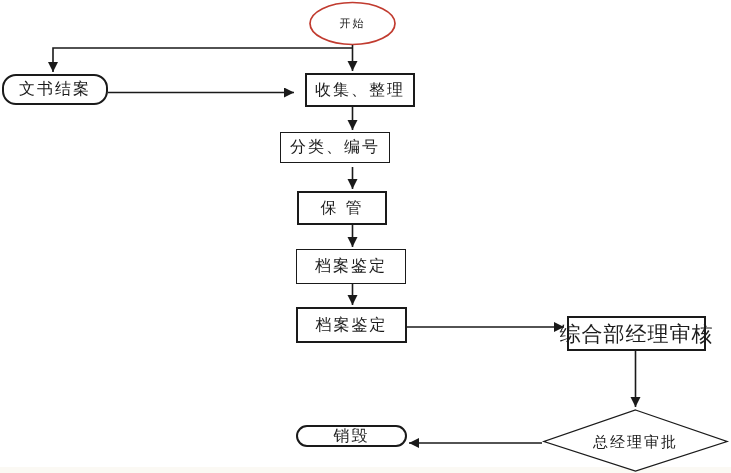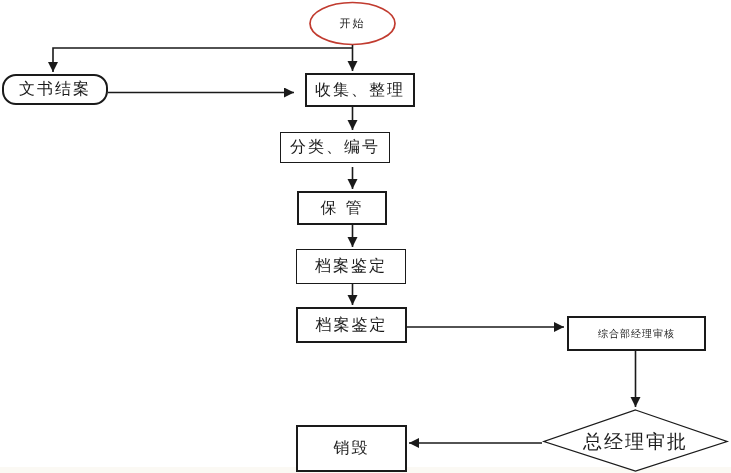--- a/index.html
+++ b/index.html
@@ -41,24 +41,24 @@
     position:absolute;left:0;bottom:0;width:731px;height:6px;z-index:0;
     background:#f8f5ec;opacity:.6;
   }
   
   #n-document-closing {left:2px;  top:74px;  width:106px;height:31px;border-radius:14px;}
   #n-collect          {left:297px;top:73px;  width:110px;height:34px;margin-left:8px;}
   #n-classify         {left:280px;top:132px; width:110px;height:31px;}
   #n-storage          {left:297px;top:191px; width:90px;height:34px;}
   #n-appraisal        {left:296px;top:249px; width:110px;height:35px;text-align:right;}
   #n-proposal         {left:296px;top:307px; width:111px;height:36px;}
-  #n-review           {left:567px;top:316px; width:139px;height:35px;font-size:10px;letter-spacing:1px;}
-  #n-destruction      {left:296px;top:425px; width:111px;height:47px;}
+  #n-review           {left:567px;top:316px; width:139px;height:35px;font-size:21px;letter-spacing:1px;}
+  #n-destruction      {left:296px;top:425px; width:111px;height:22px;border-radius:14px;}
   #lbl-start          {left:310px;top:8px;   width:85px; height:31px;}
-  #lbl-gm-approval    {left:560px;top:430px; width:151px;height:24px;font-size:19px;font-family:Liberation Serif, serif;}
+  #lbl-gm-approval    {left:560px;top:430px; width:151px;height:24px;font-size:15px;font-family:Liberation Serif, serif;}
 </style>
 </head>
 <body>
 
 <div id="stage">
 
   <div class="bottom-tint"></div>
 
   <svg id="wires" width="731" height="473" viewBox="0 0 731 473">
     <defs>

